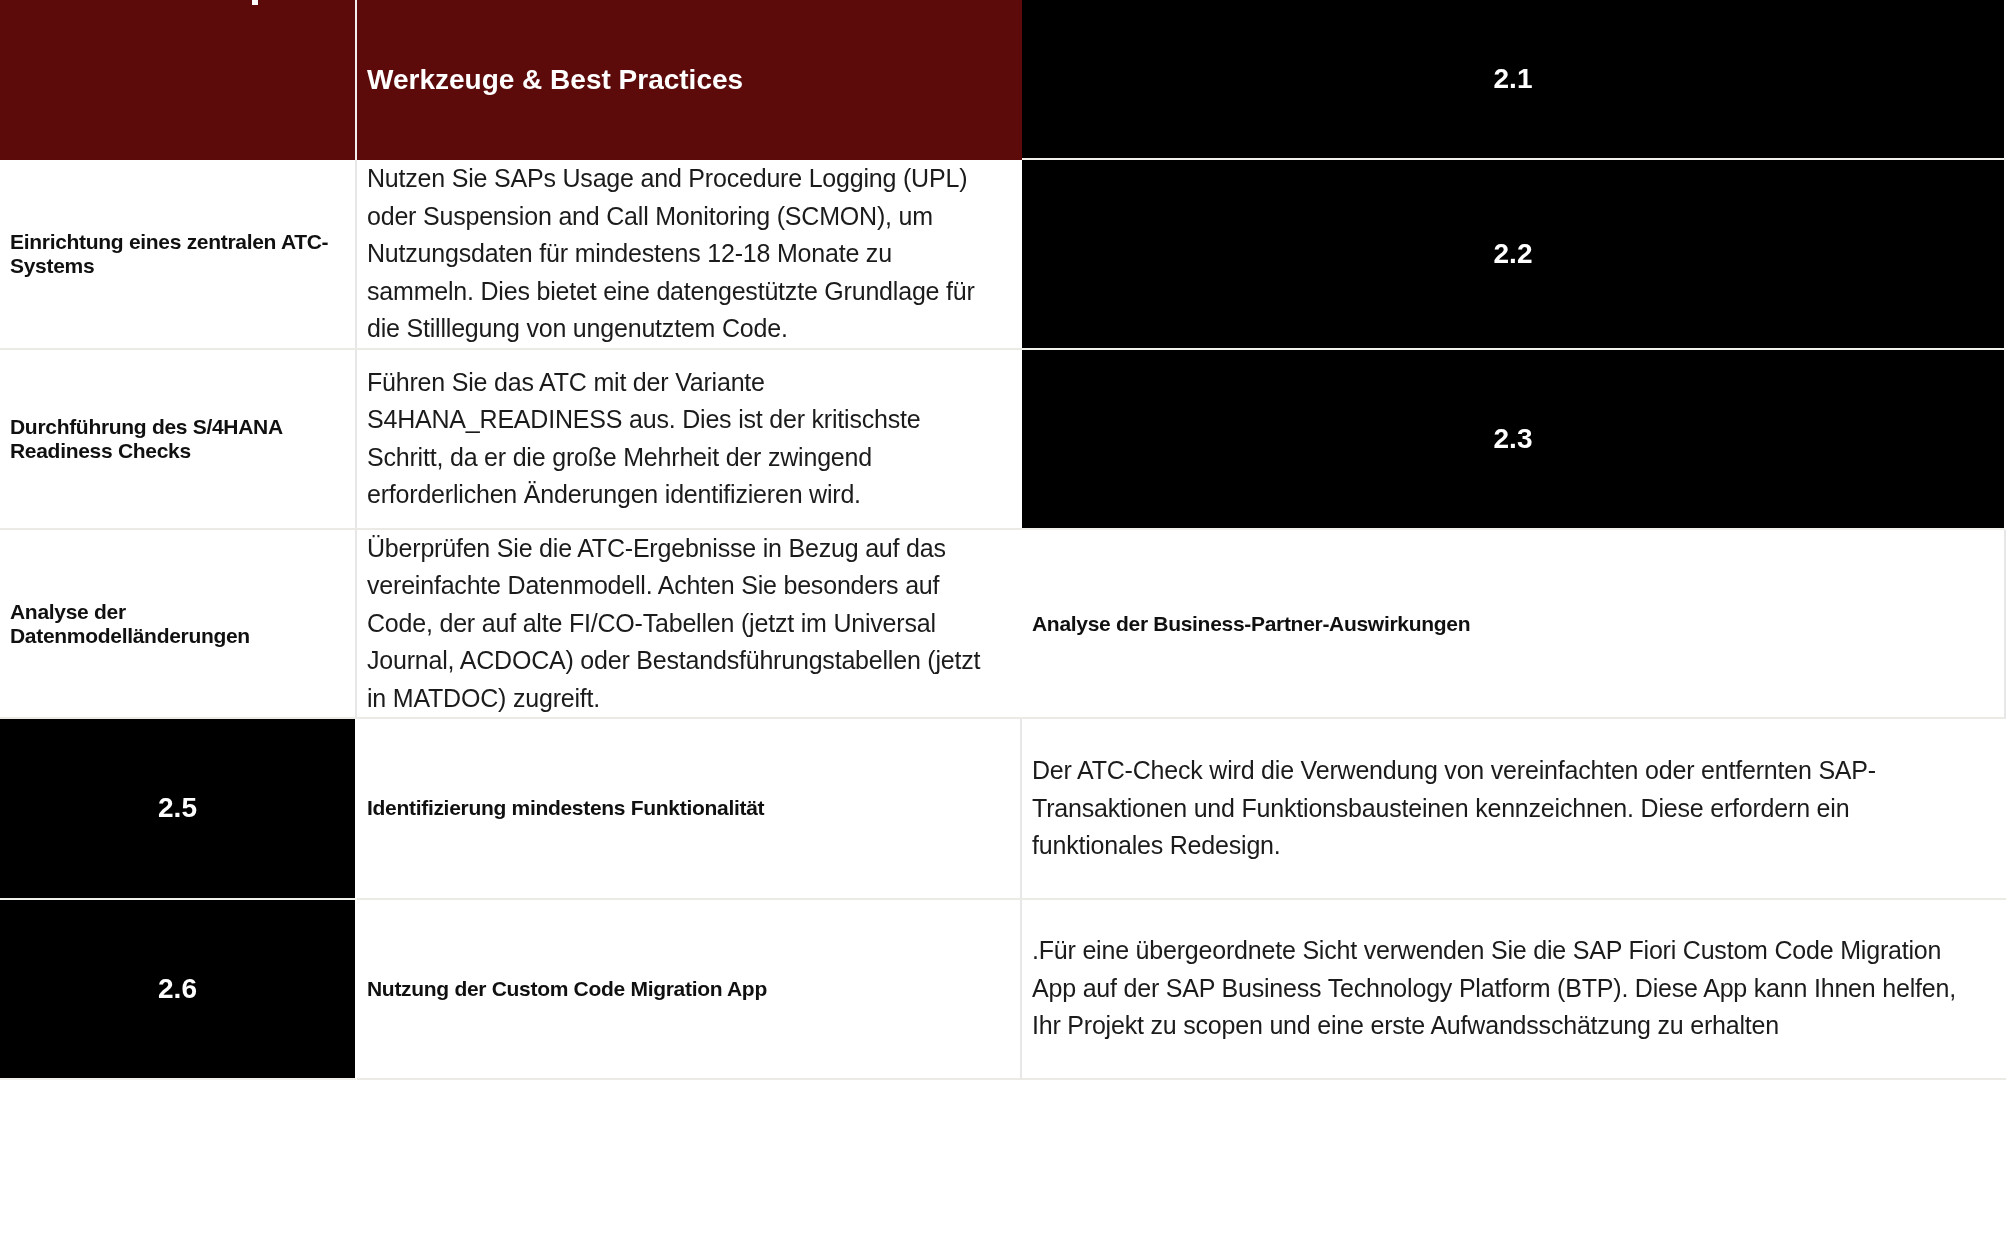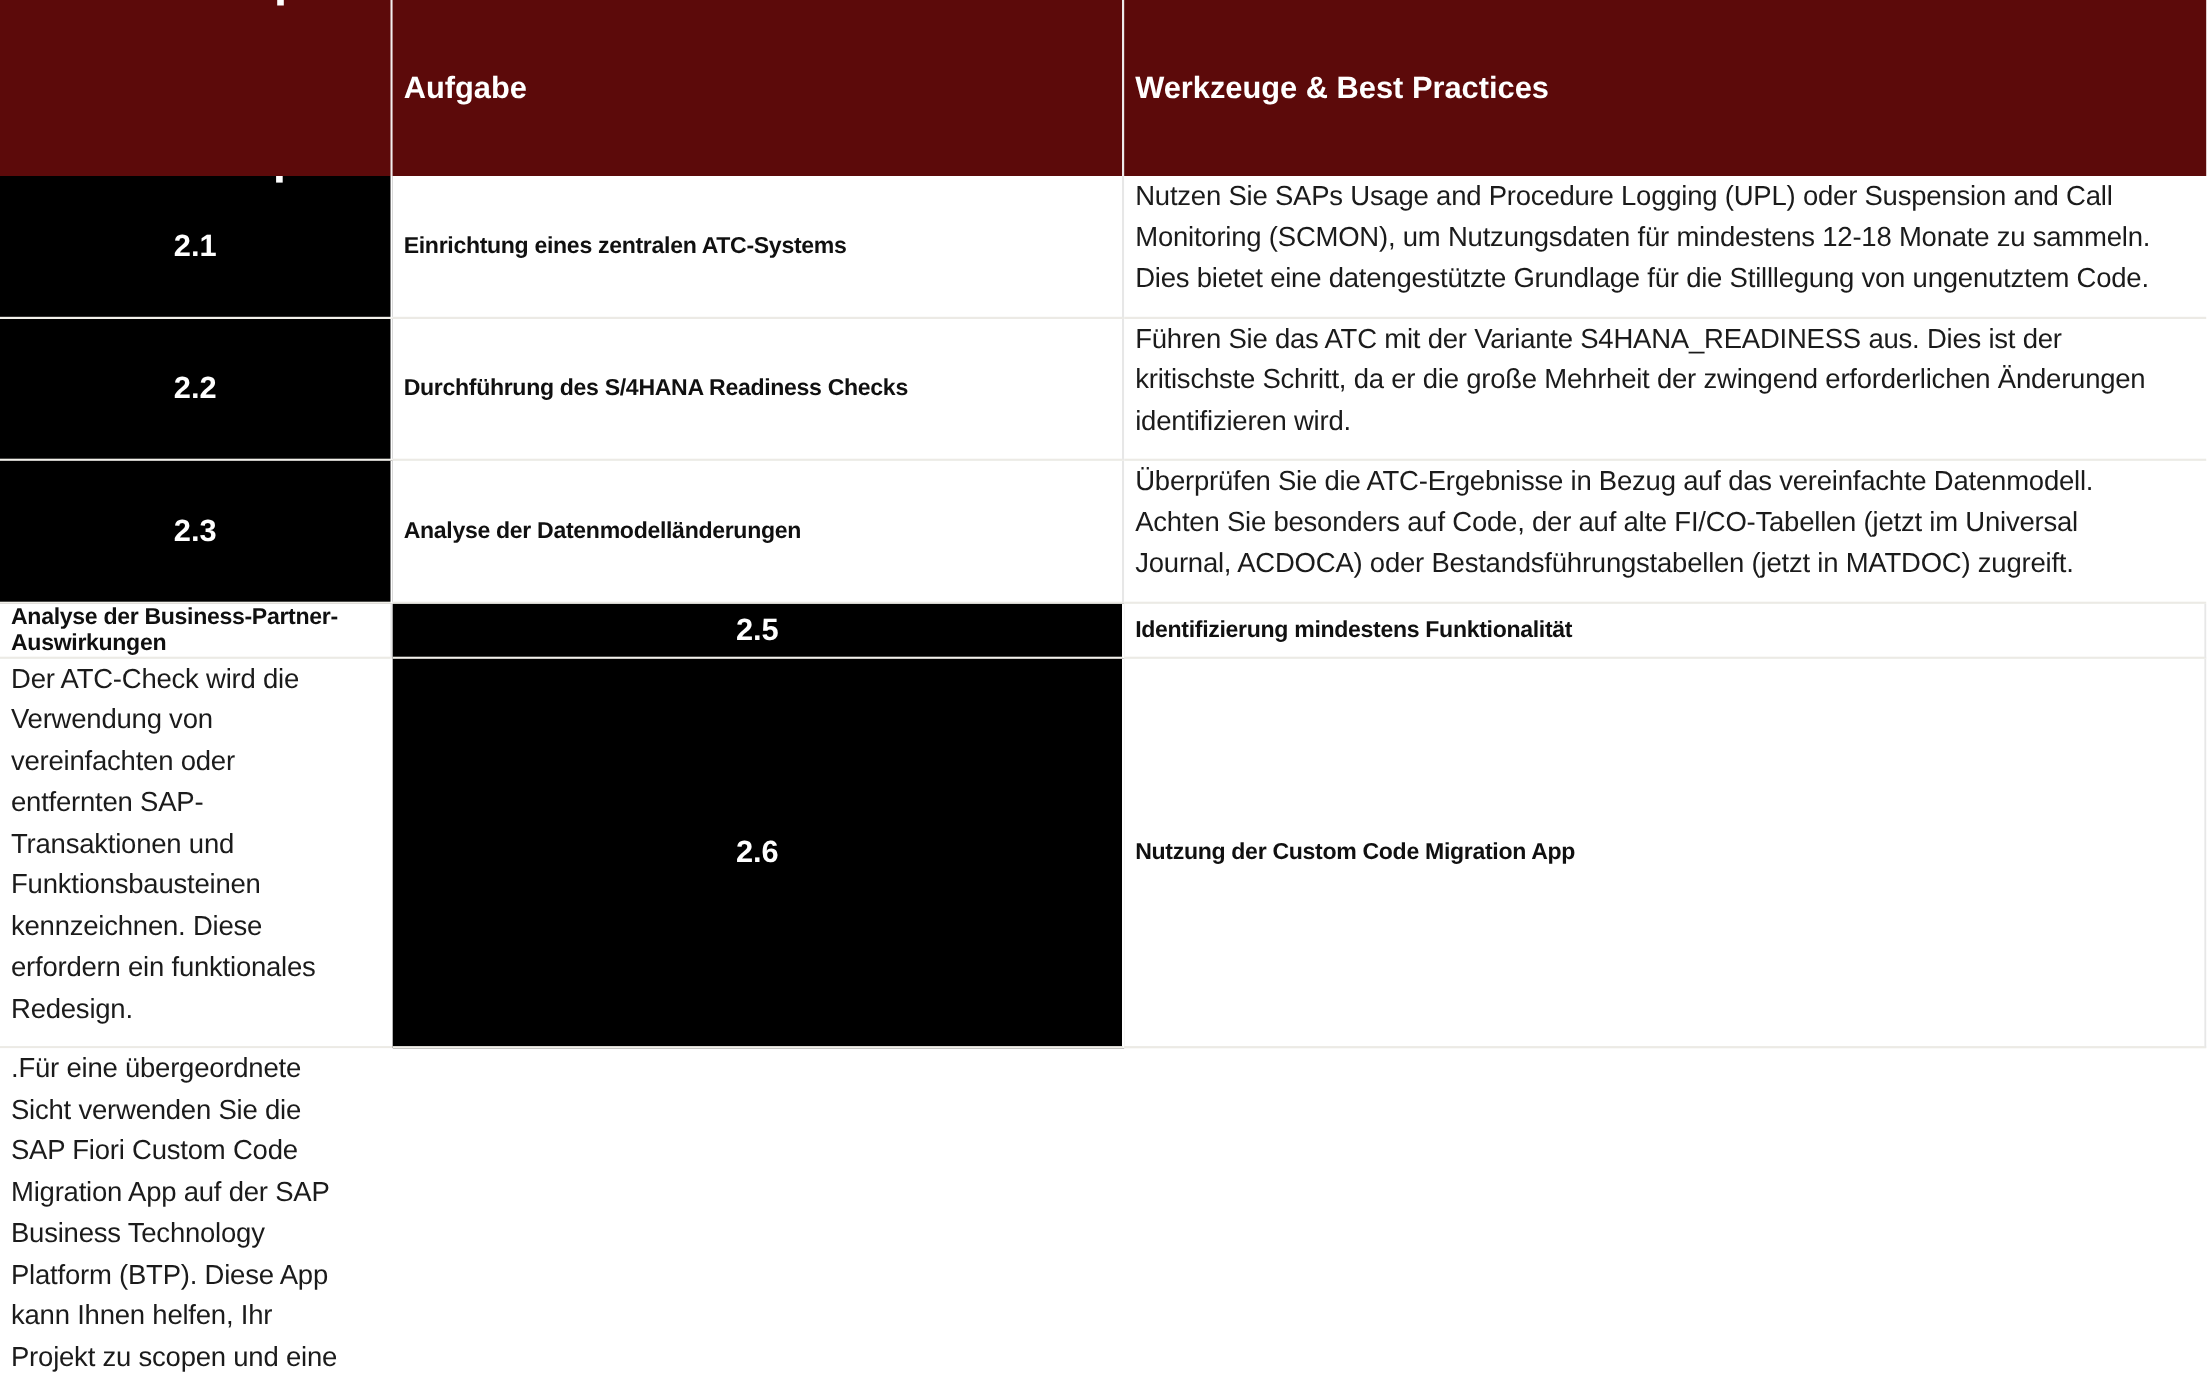--- a/index.html
+++ b/index.html
@@ -53,39 +53,36 @@
     padding: 0 6px 0 10px;
     border-right: 2px solid #E7E7E7;
   }
   .b.c3 {
     background: #ffffff;
     color: #1B1B1B;
     font-weight: 400;
     font-size: 25px;
     letter-spacing: -0.2px;
     line-height: 1.5;
-    padding: 0 28px 15px 10px;
+    padding: 0 28px 0 10px;
   }
   .tick {
     position: absolute;
     width: 6px;
     background: #ffffff;
   }
   #tick-top { left: 252px; top: 0; height: 5px; }
   #tick-gold { left: 251px; top: 160px; height: 6px; }
 </style>
 </head>
 <body>
 
 <div class="table">
 
   <div class="cell h c1"></div>
-  <div class="cell h c2">
-    <span>Aufgabe</span>
-  </div>
   <div class="cell h c3">
     <span>Werkzeuge &amp; Best Practices</span>
   </div>
 
   <div class="cell b c1">
     <span>2.1</span>
   </div>
   <div class="cell b c2">
     <span>Einrichtung eines zentralen ATC-Systems</span>
   </div>

